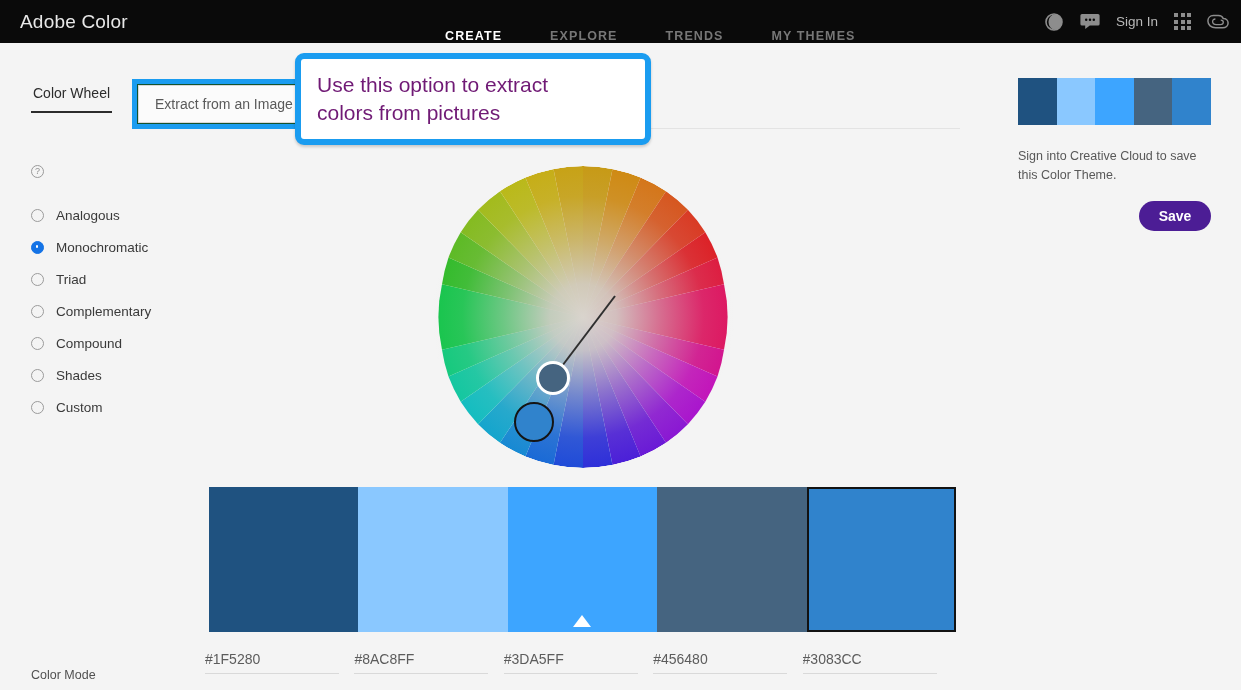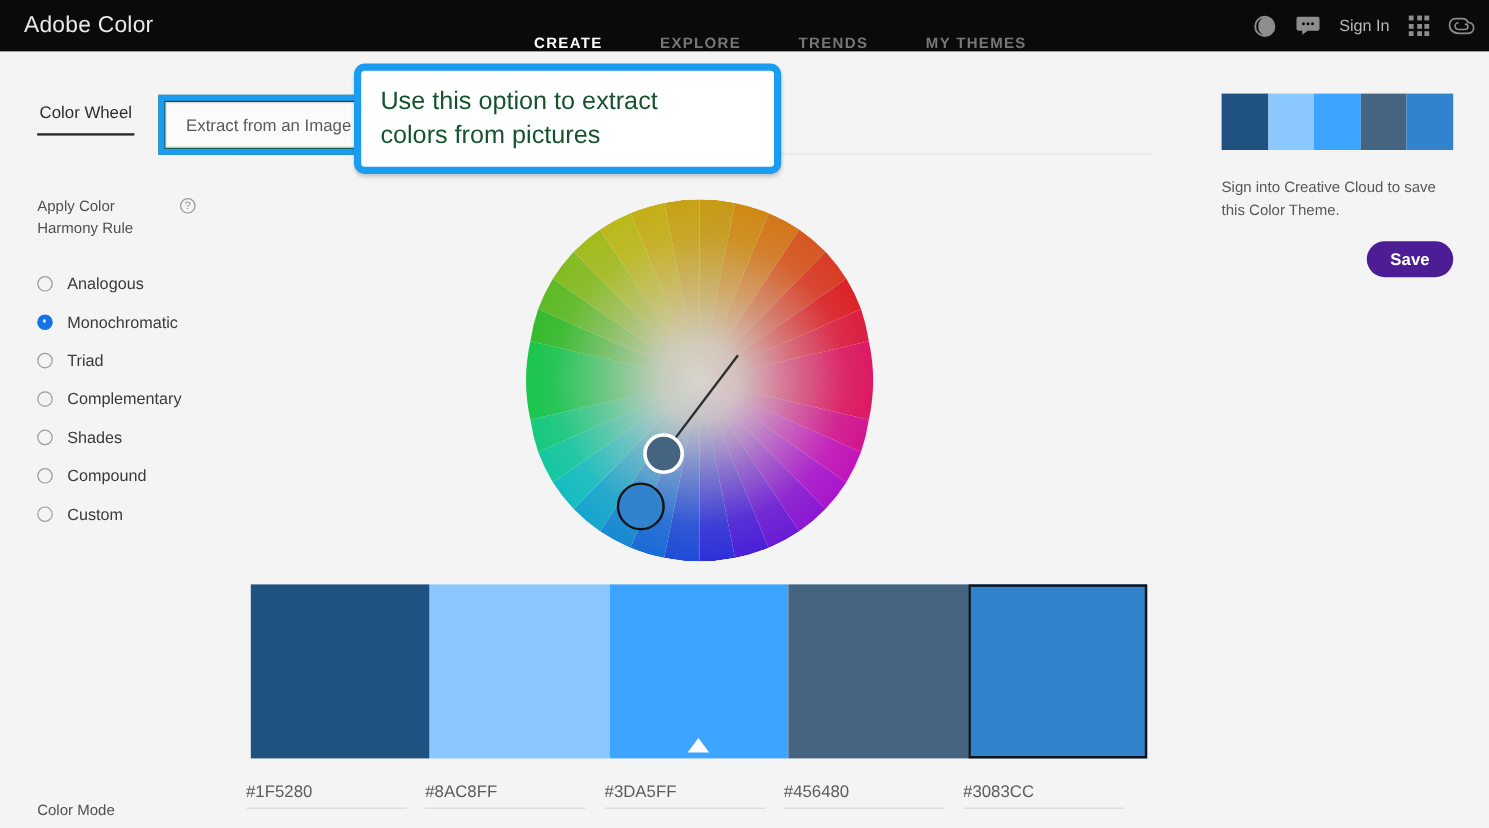--- a/index.html
+++ b/index.html
@@ -62,21 +62,21 @@
   
   #callout {
     position: absolute; top: 10px; left: 295px;
     width: 356px; height: 92px;
     background: #ffffff;
     border: 6px solid #1a9cf0; border-radius: 9px;
     padding: 10px 16px;
     display: flex; flex-direction: column; justify-content: center;
     box-shadow: 0 2px 3px rgba(0,0,0,.18);
   }
-  .calloutline { color: #14532d; font-size: 21px; line-height: 1.33; white-space: nowrap; }
+  .calloutline { color: #701a75; font-size: 21px; line-height: 1.33; white-space: nowrap; }
 
   
   #harmony { position: absolute; top: 120px; left: 31px; width: 160px; }
   #harmonyhead { display: flex; align-items: flex-start; gap: 7px; }
   #harmonylabel { font-size: 12.5px; color: #505050; line-height: 1.45; width: 112px; }
   #helpicon {
     flex: 0 0 auto; margin-top: 2px;
     width: 13px; height: 13px; border: 1px solid #9a9a9a; border-radius: 50%;
     color: #8f8f8f; font-size: 9px; line-height: 11px; text-align: center; cursor: pointer;
   }
@@ -190,21 +190,20 @@
     </div>
   </div>
 
   <div id="callout">
     <div class="calloutline">Use this option to extract</div>
     <div class="calloutline">colors from pictures</div>
   </div>
 
   <div id="harmony">
     <div id="harmonyhead">
-      <div id="harmonylabel">Apply Color Harmony Rule</div>
       <div id="helpicon">?</div>
     </div>
     <div id="radiolist">
       <div class="radiorow">
         <span class="radio"></span>
         <span class="radiolabel">Analogous</span>
       </div>
       <div class="radiorow selected">
         <span class="radio"></span>
         <span class="radiolabel">Monochromatic</span>
@@ -212,25 +211,25 @@
       <div class="radiorow">
         <span class="radio"></span>
         <span class="radiolabel">Triad</span>
       </div>
       <div class="radiorow">
         <span class="radio"></span>
         <span class="radiolabel">Complementary</span>
       </div>
       <div class="radiorow">
         <span class="radio"></span>
+        <span class="radiolabel">Compound</span>
+      </div>
+      <div class="radiorow">
+        <span class="radio"></span>
         <span class="radiolabel">Shades</span>
-      </div>
-      <div class="radiorow">
-        <span class="radio"></span>
-        <span class="radiolabel">Compound</span>
       </div>
       <div class="radiorow">
         <span class="radio"></span>
         <span class="radiolabel">Custom</span>
       </div>
     </div>
   </div>
 
   <div id="wheelwrap">
     <div id="wheel">

